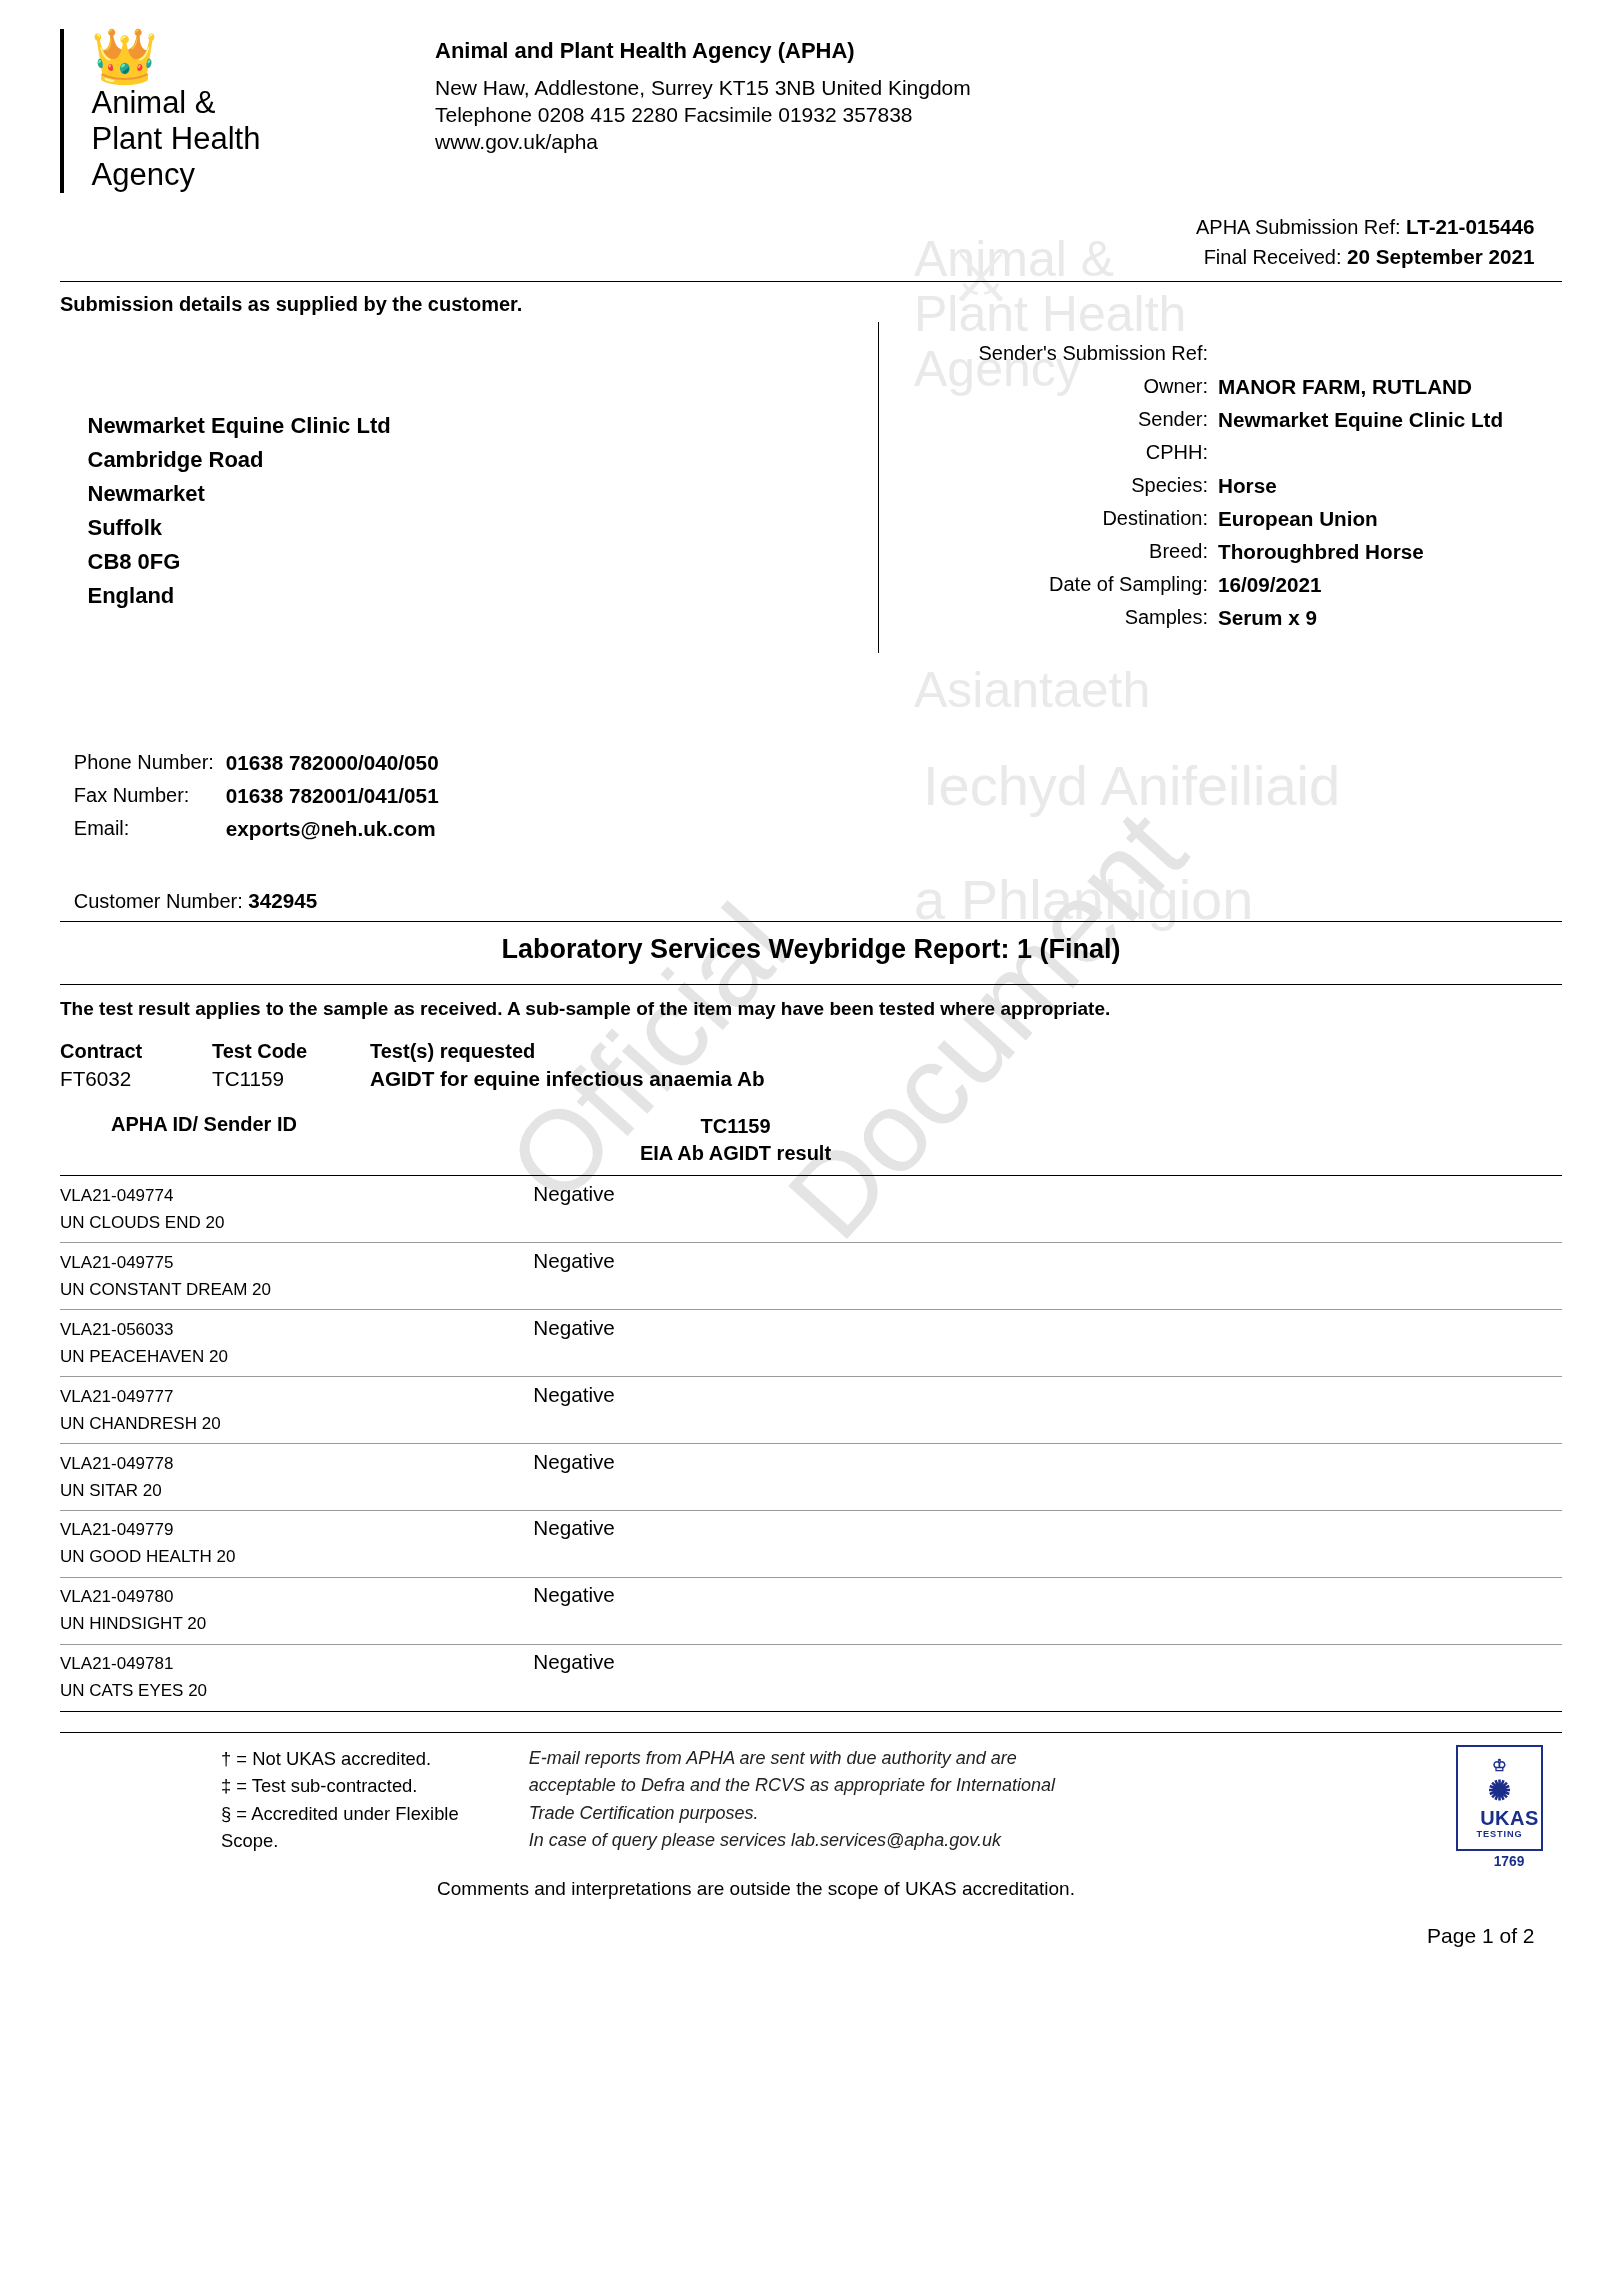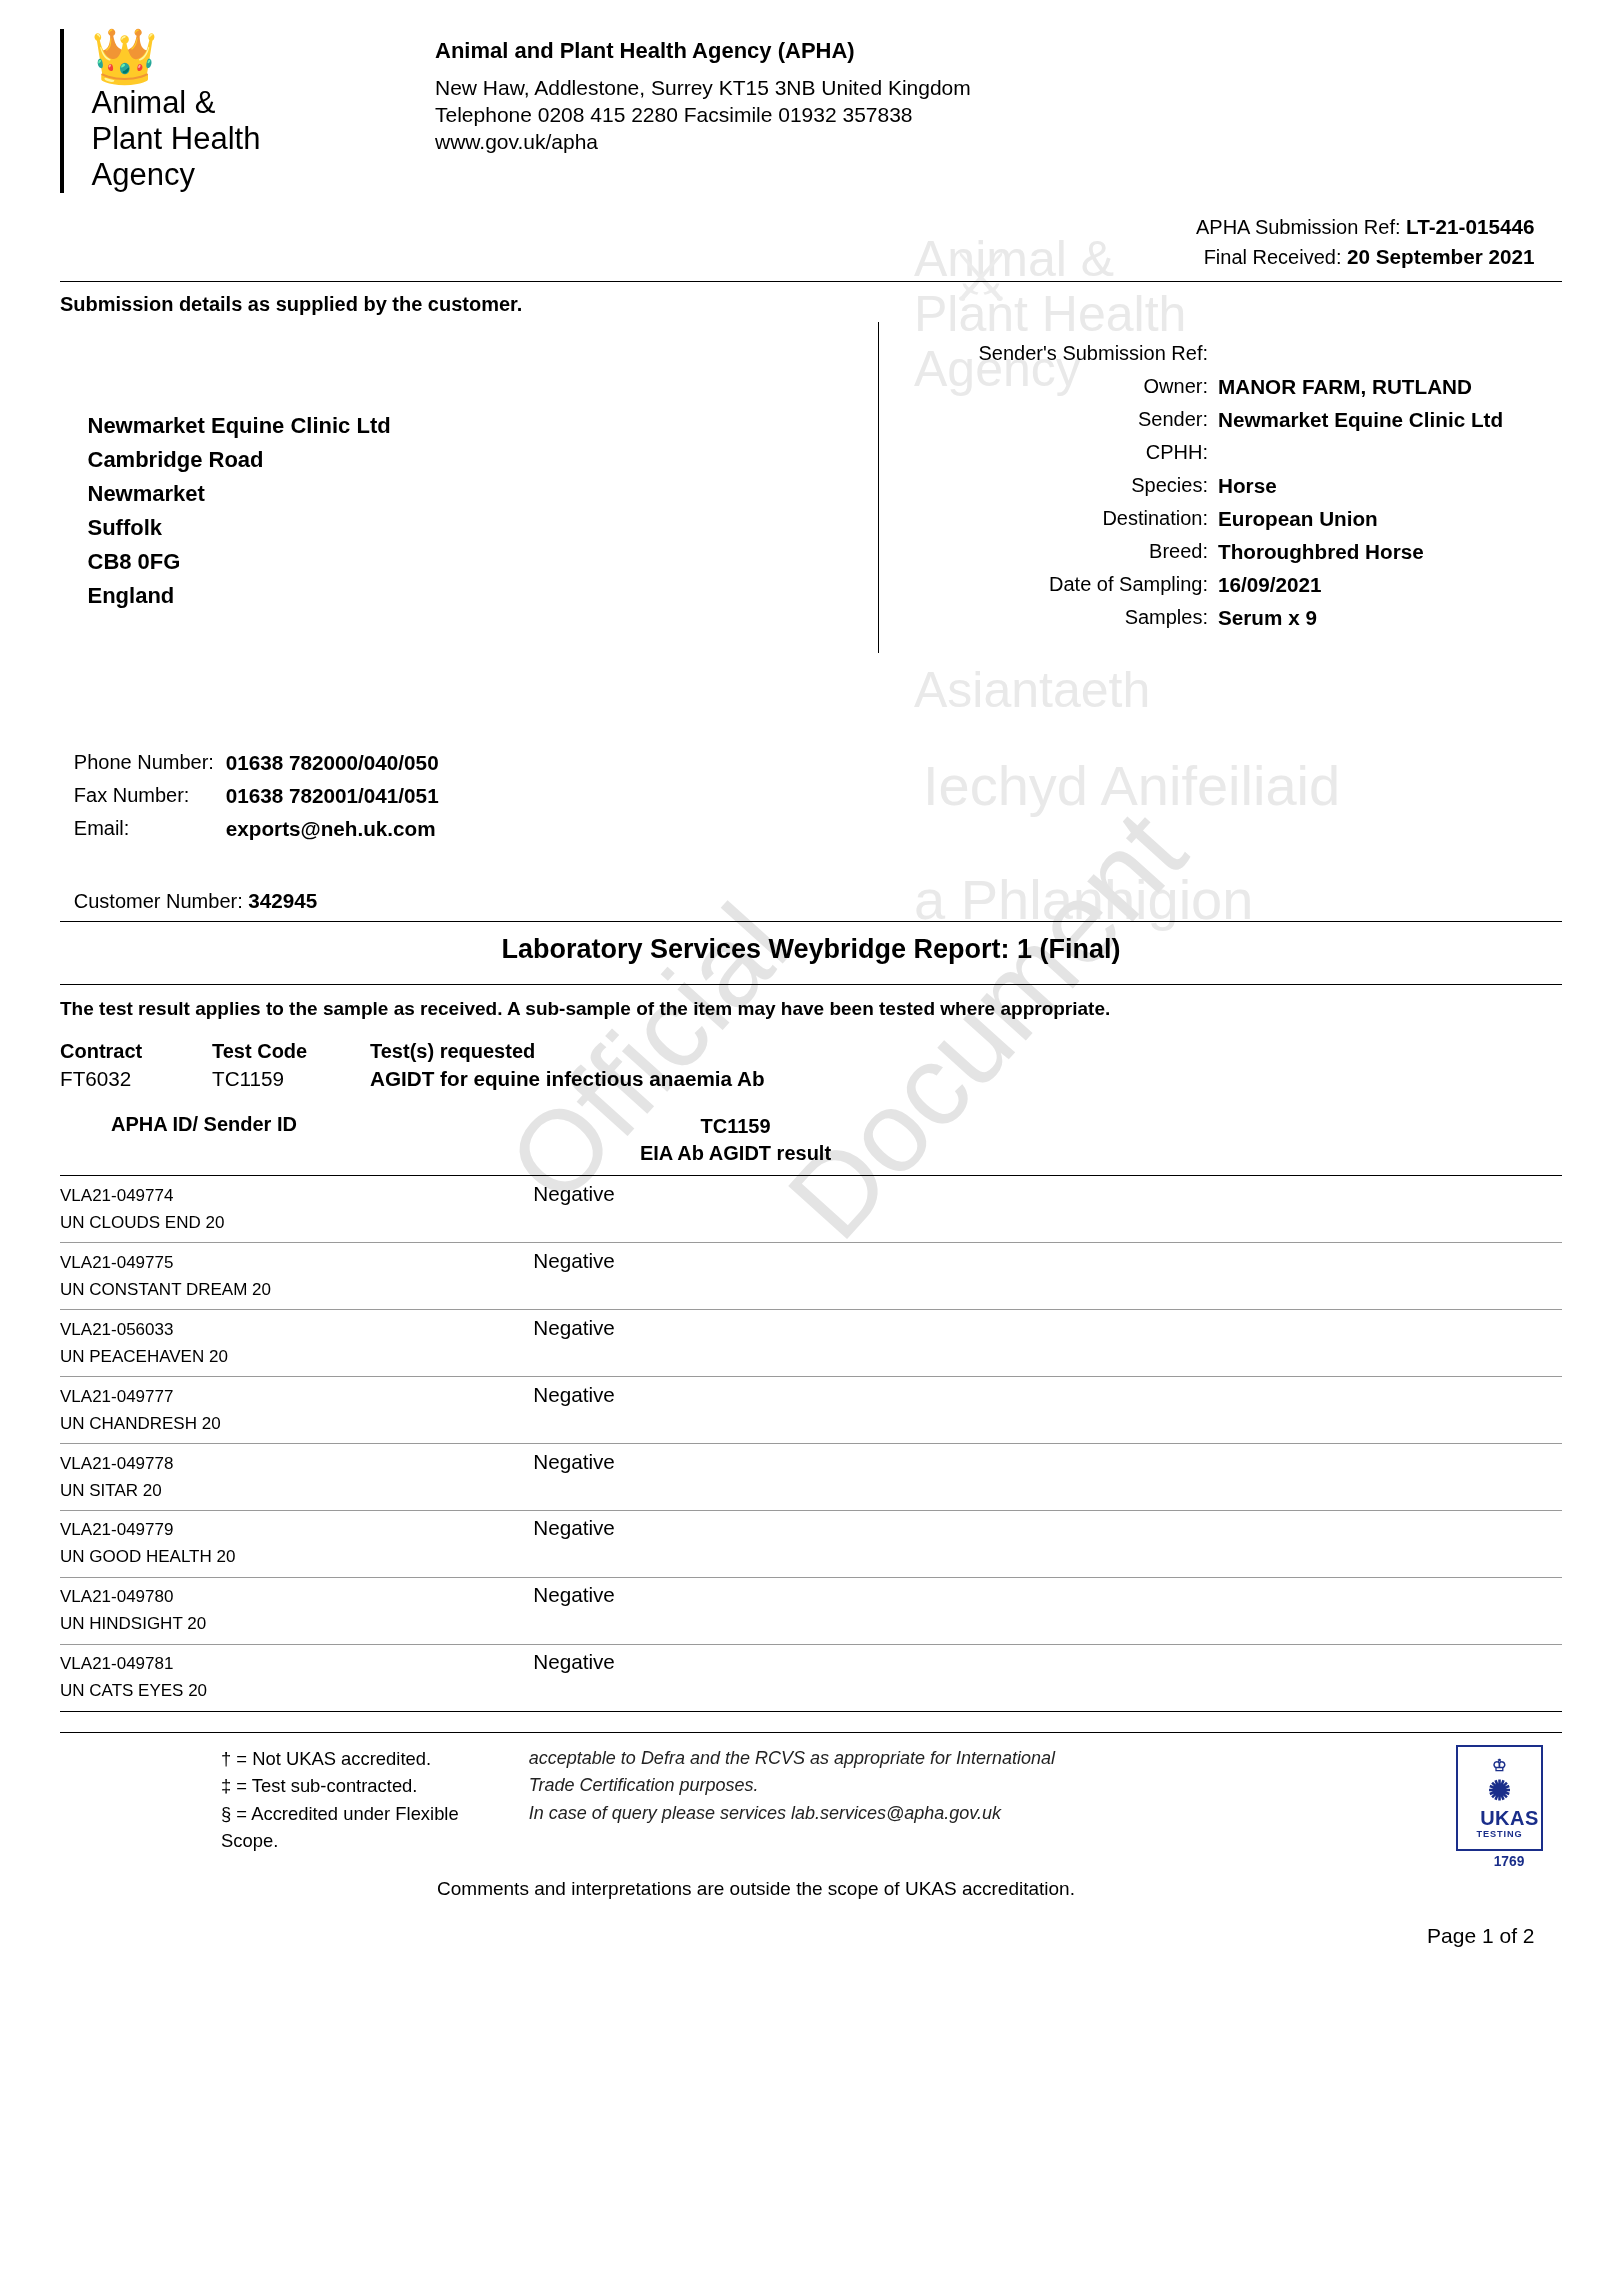--- a/index.html
+++ b/index.html
@@ -534,20 +534,21 @@
 
     <div class="footer">
       <hr class="rule">
       <div class="footer-inner">
         <div class="foot-left">
           <div>† = Not UKAS accredited.</div>
           <div>‡ = Test sub-contracted.</div>
           <div>§ = Accredited under Flexible Scope.</div>
         </div>
         <div class="foot-mid">
+          <div>E-mail reports from APHA are sent with due authority and are</div>
           <div>acceptable to Defra and the RCVS as appropriate for International</div>
           <div>Trade Certification purposes.</div>
           <div>In case of query please services lab.services@apha.gov.uk</div>
         </div>
         <div class="ukas">
           <div class="ukas-box">
             <div class="ukas-crown">♔</div>
             <div class="ukas-mark">✺</div>
             <div class="ukas-word">UKAS</div>
             <div class="ukas-sub">TESTING</div>

